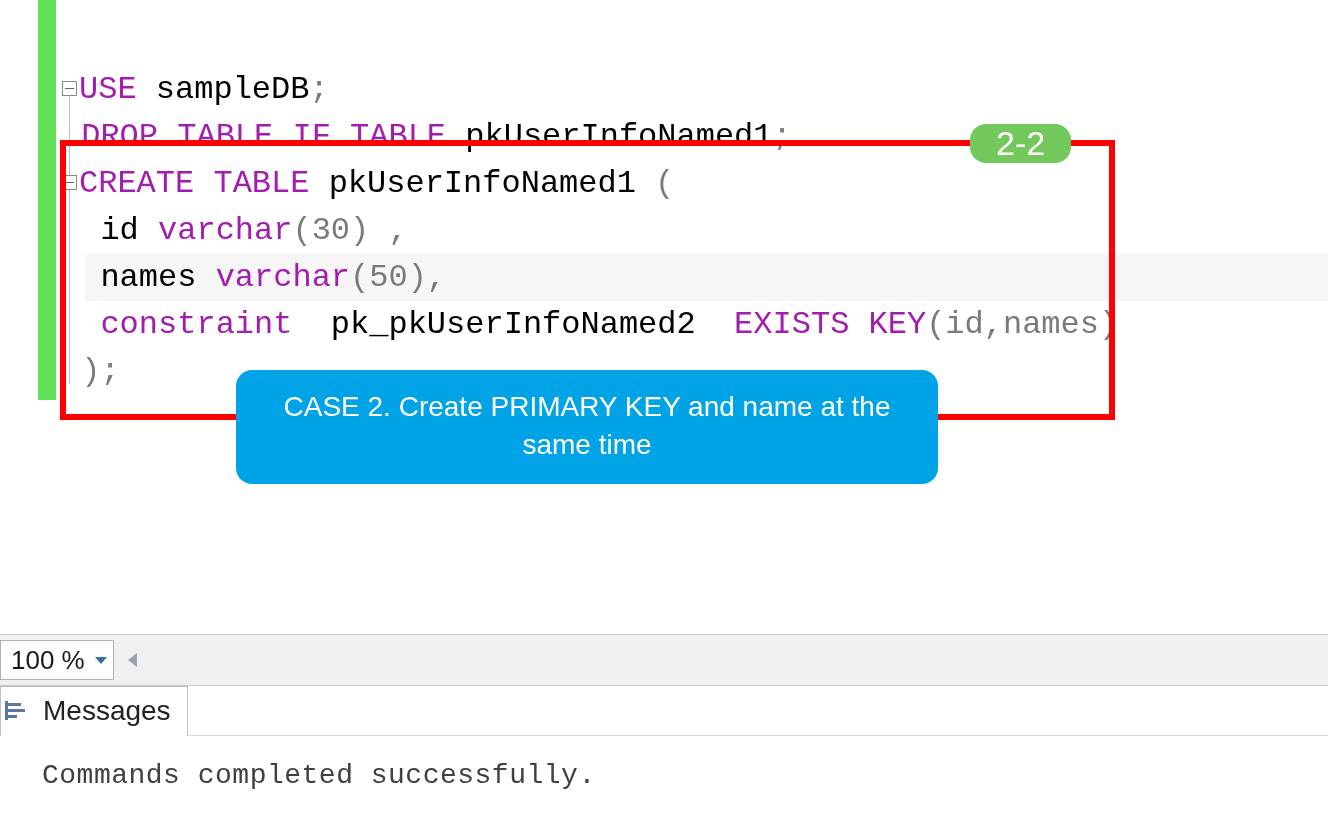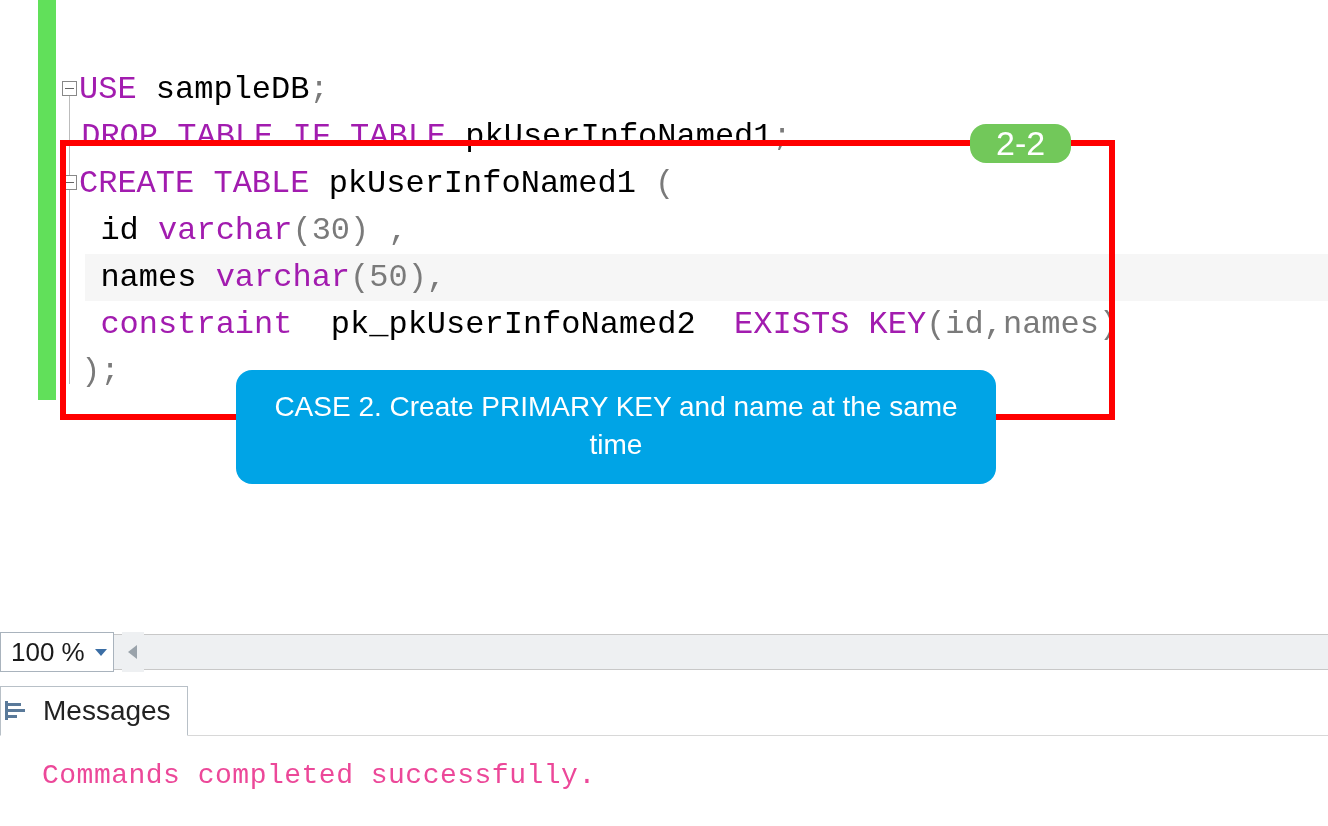--- a/index.html
+++ b/index.html
@@ -85,37 +85,37 @@
     font-family: -apple-system, BlinkMacSystemFont, 'Segoe UI', sans-serif;
     font-size: 34px;
     font-weight: 400;
     padding: 0 26px;
     border-radius: 16px;
   }
   .blue-callout {
     position: absolute;
     left: 236px;
     top: 370px;
-    width: 760px;
+    width: 702px;
     background: #00a4e6;
     color: #ffffff;
     font-family: -apple-system, BlinkMacSystemFont, 'Segoe UI', sans-serif;
     font-size: 28px;
     font-weight: 500;
     text-align: center;
     padding: 18px 20px 20px 20px;
     border-radius: 16px;
     line-height: 1.35;
   }
   .zoom-bar {
     position: absolute;
     left: 0;
     top: 634px;
     width: 100%;
-    height: 36px;
+    height: 52px;
     background: #eef0f2;
     border-top: 1px solid #c8c8c8;
     border-bottom: 1px solid #c8c8c8;
     display: flex;
     align-items: center;
     font-family: 'Segoe UI', sans-serif;
   }
   .zoom-select {
     margin-left: 0px;
     height: 40px;
@@ -182,21 +182,21 @@
   .msg-icon .b3 { top:15px; width:10px; }
   .msg-icon .side { position:absolute; left:0; top:1px; width:3px; height:19px; background:#5a7a9a; }
   .messages-body {
     position: absolute;
     left: 0;
     top: 736px;
     width: 100%;
     padding: 24px 0 0 42px;
     font-family: Consolas, 'Courier New', monospace;
     font-size: 28px;
-    color: #ec4899;
+    color: #404040;
     letter-spacing: 0.5px;
   }
 </style>
 </head>
 <body>
 
 <div class="editor-area">
   <div class="gutter"></div>
   <div class="fold-line"></div>
   <div class="current-line-bg"></div>

